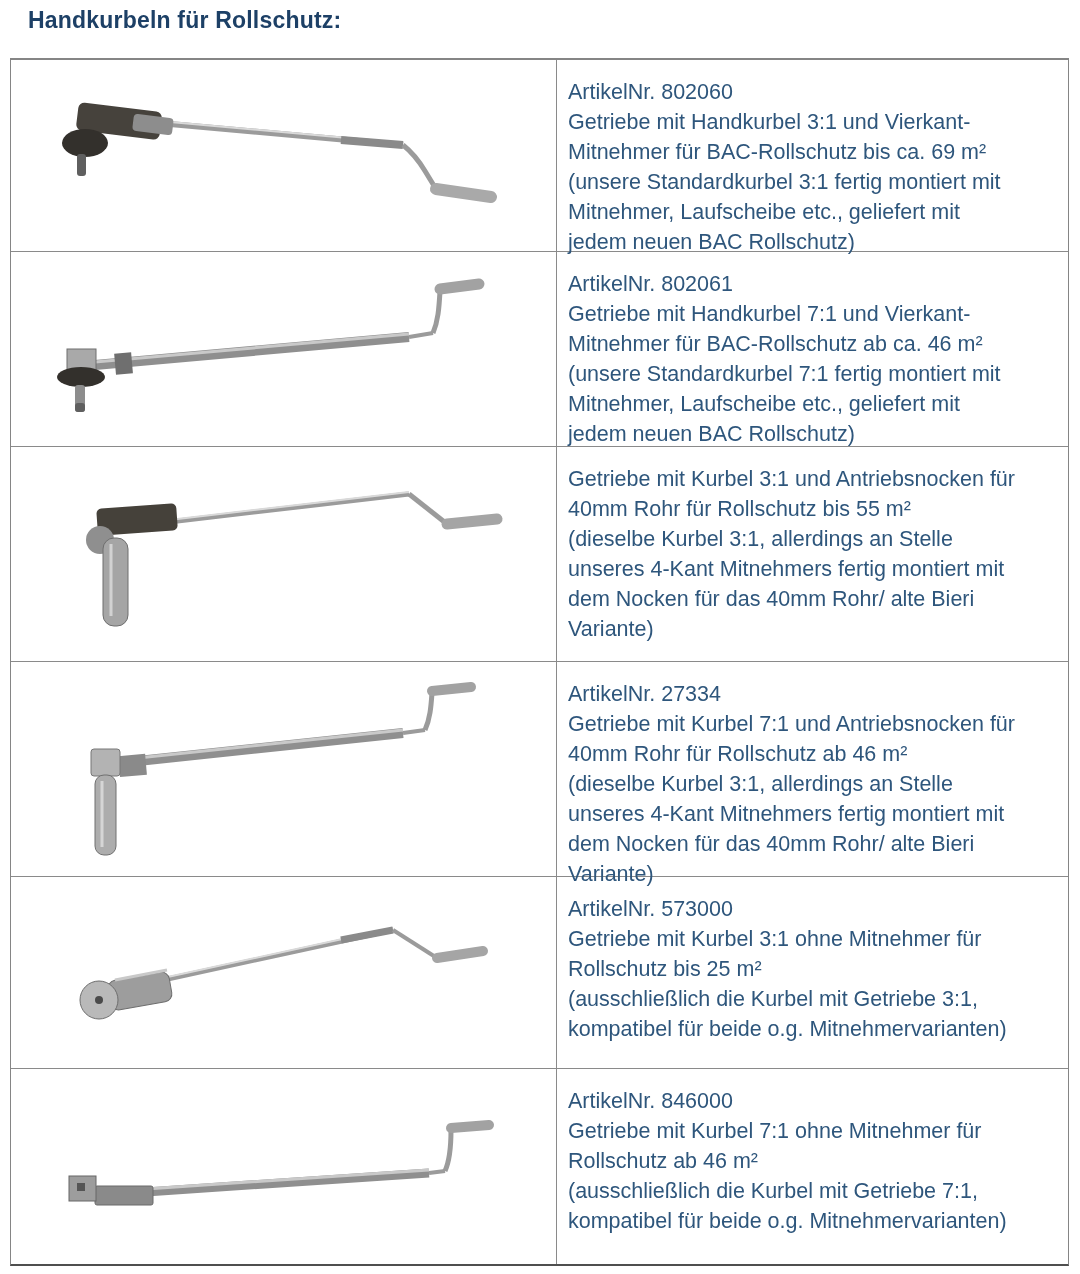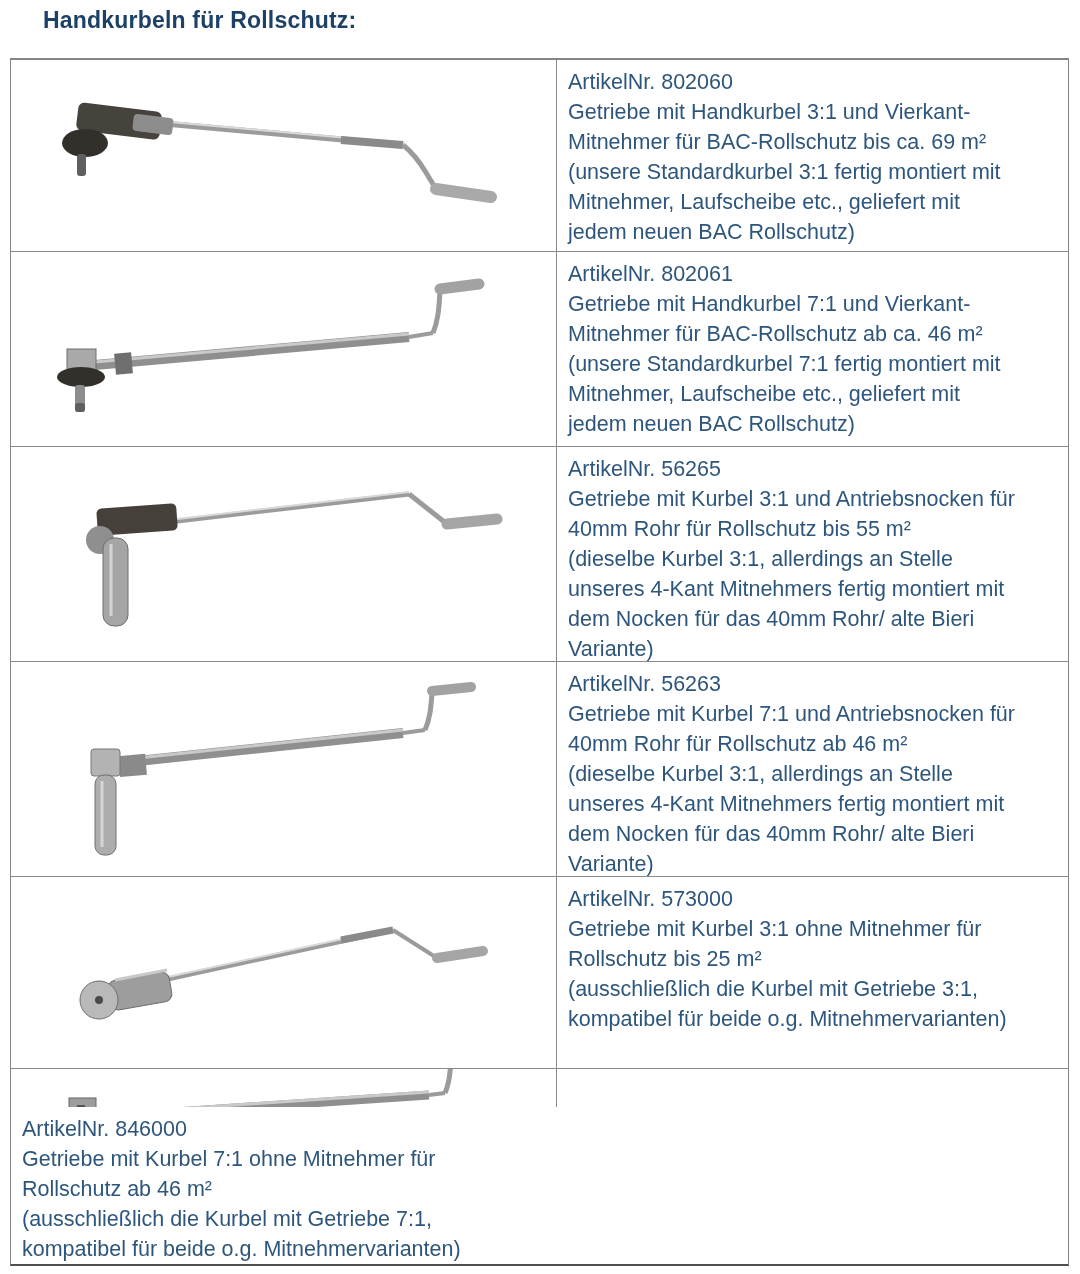--- a/index.html
+++ b/index.html
@@ -3,34 +3,34 @@
 <meta charset="utf-8">
 <style>
   * { margin:0; padding:0; box-sizing:border-box; }
   html,body { background:#ffffff; }
   body {
     width:1080px; height:1274px; position:relative;
     font-family:"Liberation Sans", sans-serif;
   }
   .page-title {
     position:absolute; left:28px; top:7px;
-    font-size:23px; font-weight:bold; color:#1d4066; letter-spacing:.2px;margin-left:15px;
+    font-size:23px; font-weight:bold; color:#1d4066; letter-spacing:.2px;
   }
   .product-table {
     position:absolute; left:10px; top:58px; width:1059px;
     border:1px solid #858585; border-top-width:2px; border-bottom:2px solid #4f4f4f;
   }
   .prod-row { display:flex; border-bottom:1px solid #8a8a8a; background:#fff; }
-  .prod-row:last-child { border-bottom:none;flex-direction:column; }
+  .prod-row:last-child { border-bottom:none; }
   .img-cell {
     width:546px; min-width:546px; border-right:1px solid #8a8a8a;
     display:flex; align-items:center; justify-content:center; overflow:hidden;
   }
   .text-cell {
-    flex:1; padding:7px 6px 0 11px;
+    flex:1; padding:17px 6px 0 11px;
     color:#2e567c; font-size:21.5px; line-height:30px;
   }
   .desc { white-space:pre-line; }
   .h192 { height:192px; } .h195 { height:195px; } .h215 { height:215px; }
   svg { display:block; }
 </style>
 </head>
 <body>
 
 <div class="page-title">Handkurbeln für Rollschutz:</div>
@@ -93,21 +93,20 @@
         <path d="M158 72 L398 44" stroke="#d9d9d9" stroke-width="2" fill="none"></path>
         <path d="M398 46 L436 76" stroke="#9b9b9b" stroke-width="5" fill="none"></path>
         <path d="M436 76 L486 71" stroke="#a5a5a5" stroke-width="11" stroke-linecap="round" fill="none"></path>
         <rect x="86" y="58" width="80" height="27" rx="5" fill="#45413a" transform="rotate(-4 126 71)"></rect>
         <circle cx="89" cy="92" r="14" fill="#8f8f8f"></circle>
         <rect x="92" y="90" width="25" height="88" rx="11" fill="#a5a5a5" stroke="#6e6e6e"></rect>
         <path d="M100 96 L100 168" stroke="#d2d2d2" stroke-width="3" fill="none"></path>
       </svg>
     </div>
     <div class="text-cell">
-      <div>ArtikelNr. 56265</div>
       <div class="desc">Getriebe mit Kurbel 3:1 und Antriebsnocken für
 40mm Rohr für Rollschutz bis 55 m²
 (dieselbe Kurbel 3:1, allerdings an Stelle
 unseres 4-Kant Mitnehmers fertig montiert mit
 dem Nocken für das 40mm Rohr/ alte Bieri
 Variante)</div>
     </div>
   </div>
 
   <div class="prod-row h215">
@@ -118,21 +117,21 @@
         <path d="M392 70 L414 67" stroke="#9b9b9b" stroke-width="4" fill="none"></path>
         <path d="M414 67 C419 56 420 44 421 30" stroke="#9b9b9b" stroke-width="5" fill="none"></path>
         <path d="M421 28 L460 24" stroke="#a2a2a2" stroke-width="10" stroke-linecap="round" fill="none"></path>
         <rect x="108" y="92" width="27" height="21" fill="#8a8a8a" transform="rotate(-5 121 102)"></rect>
         <rect x="80" y="86" width="29" height="27" rx="3" fill="#b3b3b3" stroke="#777777"></rect>
         <rect x="84" y="112" width="21" height="80" rx="9" fill="#adadad" stroke="#707070"></rect>
         <path d="M91 118 L91 184" stroke="#d6d6d6" stroke-width="3" fill="none"></path>
       </svg>
     </div>
     <div class="text-cell">
-      <div>ArtikelNr. 56263</div>
+      <div>ArtikelNr. 27334</div>
       <div class="desc">Getriebe mit Kurbel 7:1 und Antriebsnocken für
 40mm Rohr für Rollschutz ab 46 m²
 (dieselbe Kurbel 3:1, allerdings an Stelle
 unseres 4-Kant Mitnehmers fertig montiert mit
 dem Nocken für das 40mm Rohr/ alte Bieri
 Variante)</div>
     </div>
   </div>
 
   <div class="prod-row h192">

